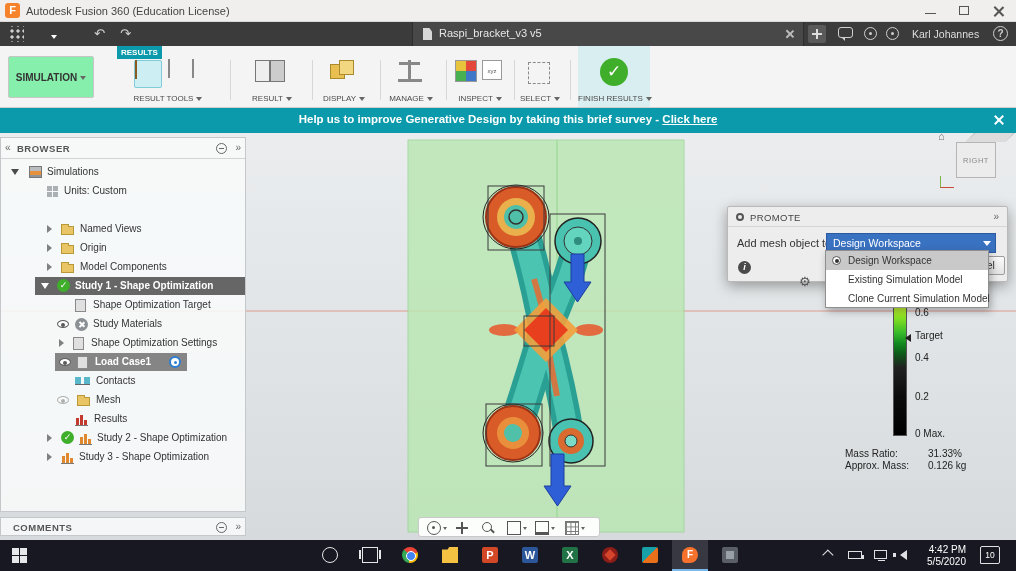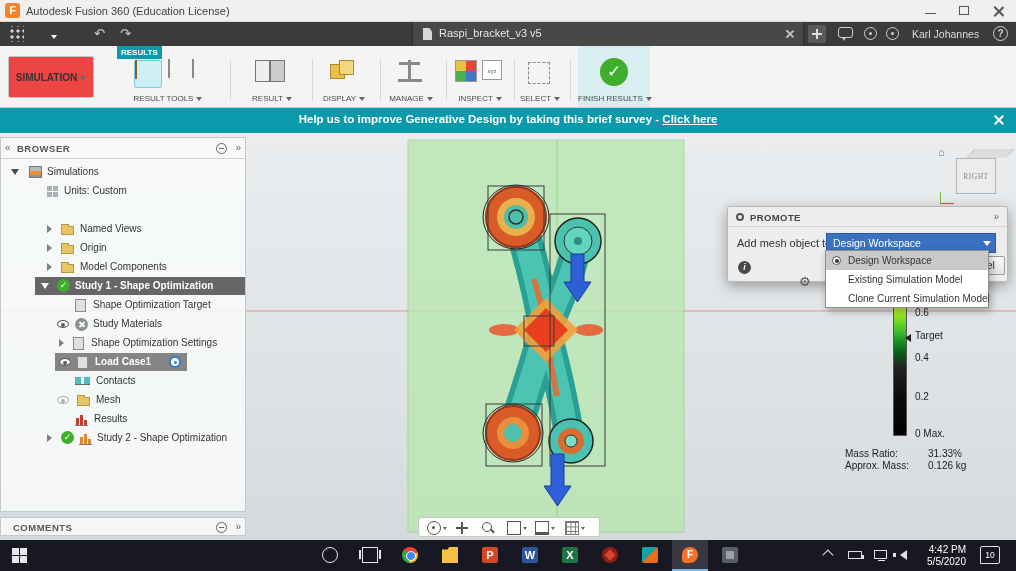--- a/index.html
+++ b/index.html
@@ -37,21 +37,21 @@
   .newtab::after { content:""; position:absolute; left:4px; top:8px; width:10px; height:2px; background:#ddd; }
   .bubble { position:absolute; left:838px; top:5px; width:15px; height:11px; border:1.5px solid #cfcfcf; border-radius:3px; }
   .bubble::after { content:""; position:absolute; left:2px; bottom:-4px; border-left:4px solid transparent; border-top:4px solid #cfcfcf; }
   .ringicon { position:absolute; top:5px; width:13px; height:13px; border:1.5px solid #cfcfcf; border-radius:50%; }
   .ringicon::after { content:""; position:absolute; left:3.5px; top:3.5px; width:3px; height:3px; background:#cfcfcf; border-radius:50%; }
   .username { position:absolute; left:912px; top:6px; font-size:10.5px; color:#dedede; }
   .helpq { position:absolute; left:993px; top:4px; width:15px; height:15px; border:1.5px solid #cfcfcf; border-radius:50%; color:#cfcfcf; font-size:10px; text-align:center; line-height:13px; font-weight:bold; }
 
   
   .ribbon { position:absolute; left:0; top:46px; width:1016px; height:62px; background:#f4f4f4; border-bottom:1px solid #cfcfcf; }
-  .ws-btn { position:absolute; left:8px; top:10px; width:86px; height:42px; background:#ef4444; border:1px solid #c6c6c6; border-radius:2px; font-size:10px; color:#333; text-align:center; line-height:42px; font-weight:bold; }
+  .ws-btn { position:absolute; left:8px; top:10px; width:86px; height:42px; background:#86efac; border:1px solid #c6c6c6; border-radius:2px; font-size:10px; color:#333; text-align:center; line-height:42px; font-weight:bold; }
   .results-tab { position:absolute; left:117px; top:0px; min-width:40px; height:13px; background:#0b9aab; color:#fff; font-size:8px; font-weight:bold; text-align:center; line-height:13px; padding:0 4px; }
   .rsep { position:absolute; top:14px; width:1px; height:40px; background:#d7d7d7; }
   .glabel { position:absolute; top:48px; font-size:8px; color:#4a4a4a; white-space:nowrap; text-align:center; }
   .caret { display:inline-block; width:0; height:0; border-left:3px solid transparent; border-right:3px solid transparent; border-top:4px solid #666; margin-left:3px; vertical-align:middle; }
   .caret.w { border-top-color:#fff; }
   .ribicon { position:absolute; top:14px; }
   .tool-sel { width:28px; height:28px; background:#cdeef2; border:1px solid #7fccd8; border-radius:2px; }
   .finish-group { position:absolute; left:578px; top:0; width:72px; height:61px; background:#d9eef1; }
   .bigcheck { position:absolute; left:22px; top:12px; width:28px; height:28px; border-radius:50%; background:#3fae2a; color:#fff; font-size:17px; line-height:28px; text-align:center; }
   .bigcheck::after { content:"✓"; }
@@ -131,39 +131,39 @@
      linear-gradient(#58b8c9,#58b8c9) 9px 0/6px 8px no-repeat; border-bottom:1px solid #666; }
 
   
   .commentsbar { position:absolute; left:0; top:517px; width:246px; height:19px; background:rgba(246,248,248,0.92); border:1px solid #c4c8ca; }
   .commentsbar .ttl { position:absolute; left:12px; top:4px; font-size:9.5px; font-weight:bold; color:#555; letter-spacing:.5px; }
 
   
   .dialog { position:absolute; left:727px; top:206px; width:281px; height:76px; background:#ededed; border:1px solid #b9b9b9; border-radius:2px; box-shadow:0 4px 14px rgba(0,0,0,0.35); }
   .dlg-head { position:absolute; left:0; top:0; width:100%; height:20px; border-bottom:1px solid #d5d5d5; }
   .dlg-dot { position:absolute; left:8px; top:6px; width:8px; height:8px; border:2px solid #555; border-radius:50%; }
-  .dlg-title { position:absolute; left:22px; top:5px; font-size:9.5px; font-weight:bold; color:#444; letter-spacing:.4px;text-align:right; }
+  .dlg-title { position:absolute; left:22px; top:5px; font-size:9.5px; font-weight:normal; color:#444; letter-spacing:.4px;text-align:right; }
   .dlg-exp { position:absolute; right:8px; top:4px; font-size:10px; color:#666; }
   .dlg-label { position:absolute; left:9px; top:30px; font-size:11px; color:#333; }
   .dd { position:absolute; left:98px; top:26px; width:170px; height:20px; background:#3a72c2; border:1px solid #2c5aa0; color:#fff; font-size:10.5px; line-height:18px; padding-left:6px; }
   .dd .ddcaret { position:absolute; right:4px; top:7px; width:0; height:0; border-left:4px solid transparent; border-right:4px solid transparent; border-top:5px solid #fff; }
   .infoc { position:absolute; left:10px; top:54px; width:13px; height:13px; border-radius:50%; background:#4a4a4a; color:#fff; font-size:9px; font-style:italic; font-weight:bold; text-align:center; line-height:13px; }
   .infoc::after { content:"i"; }
   .btn-cancel { position:absolute; left:952px; top:256px; width:53px; height:19px; background:linear-gradient(#fbfbfb,#e3e3e3); border:1px solid #9c9c9c; border-radius:2px; font-size:10.5px; color:#333; text-align:center; line-height:17px; }
   .ddmenu { position:absolute; left:825px; top:250px; width:164px; height:58px; background:#fff; border:1px solid #8f8f8f; box-shadow:2px 3px 8px rgba(0,0,0,0.3); z-index:5; }
   .ddopt { position:absolute; left:0; width:100%; height:19px; font-size:10px; color:#333; }
   .ddopt .ot { position:absolute; left:22px; top:4px; white-space:nowrap; }
   .ddopt.on { background:#c9c9c9; }
   .radio { position:absolute; left:6px; top:5px; width:9px; height:9px; border:1px solid #555; border-radius:50%; background:#fff; }
   .radio.on::after { content:""; position:absolute; left:2px; top:2px; width:4px; height:4px; background:#333; border-radius:50%; }
   .gearbtn { position:absolute; left:799px; top:274px; font-size:13px; color:#555; }
   .gearbtn::after { content:"⚙"; }
 
   
-  .viewcube { position:absolute; left:938px; top:144px; width:72px; height:62px;font-family:Liberation Serif, serif; }
+  .viewcube { position:absolute; left:938px; top:128px; width:72px; height:62px; }
   .vc-home { position:absolute; left:0px; top:2px; font-size:11px; color:#777; }
   .vc-home::after { content:"⌂"; }
   .vc-front { position:absolute; left:18px; top:14px; width:40px; height:36px; background:#ececec; border:1px solid #b5b5b5; font-size:7.5px; color:#8a8a8a; text-align:center; line-height:36px; letter-spacing:.5px; }
   .vc-top { position:absolute; left:18px; top:14px; width:40px; height:0; border-bottom:9px solid #dcdcdc; transform:skewX(-45deg) translateX(5px) translateY(-9px); border-left:1px solid #b5b5b5; border-right:1px solid #b5b5b5; }
   .vc-axis { position:absolute; left:2px; top:48px; width:14px; height:12px; border-left:1.5px solid #7ab648; border-bottom:1.5px solid #c94b3a; }
 
   
   .legend-bar { position:absolute; left:893px; top:303px; width:14px; height:133px; border:1px solid #555;
     background:linear-gradient(180deg,#d8f53c 0%,#8ae222 10%,#37bb2a 22%,#128a20 30%,#0a5a18 38%,#222 48%,#0c0c0c 70%,#000 100%); }
   .ltick { position:absolute; left:915px; font-size:10px; color:#222; white-space:nowrap; }
@@ -439,20 +439,25 @@
     <div class="trow" style="top:272px">
       <span class="barsred" style="left:74px"></span>
       <span class="tl" style="left:93px">Results</span>
     </div>
     <div class="trow" style="top:291px">
       <span class="tri-r" style="left:46px"></span>
       <span class="chk" style="left:60px"></span>
       <span class="barsora" style="left:78px"></span>
       <span class="tl" style="left:96px">Study 2 - Shape Optimization</span>
     </div>
+    <div class="trow" style="top:310px">
+      <span class="tri-r" style="left:46px"></span>
+      <span class="barsora" style="left:60px"></span>
+      <span class="tl" style="left:78px">Study 3 - Shape Optimization</span>
+    </div>
   </div>
 
   <div class="commentsbar">
     <span class="ttl">COMMENTS</span>
     <span class="minuscirc" style="right:18px;top:4px"></span>
     <span class="dblarrow" style="right:4px;top:3px">»</span>
   </div>
 
   <div class="dialog">
     <div class="dlg-head">

